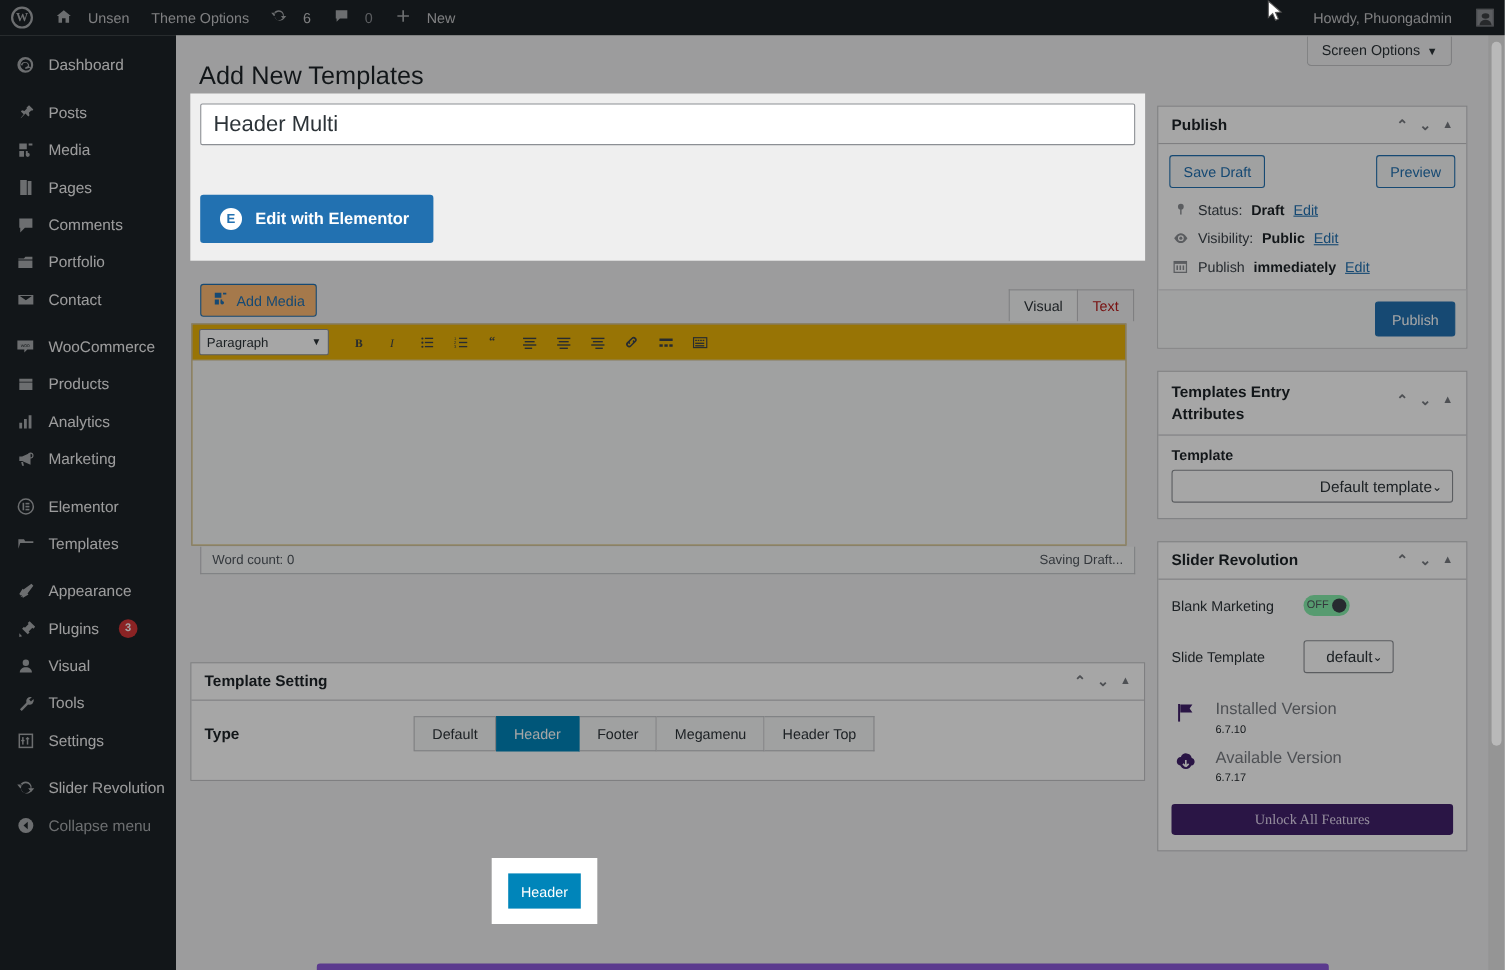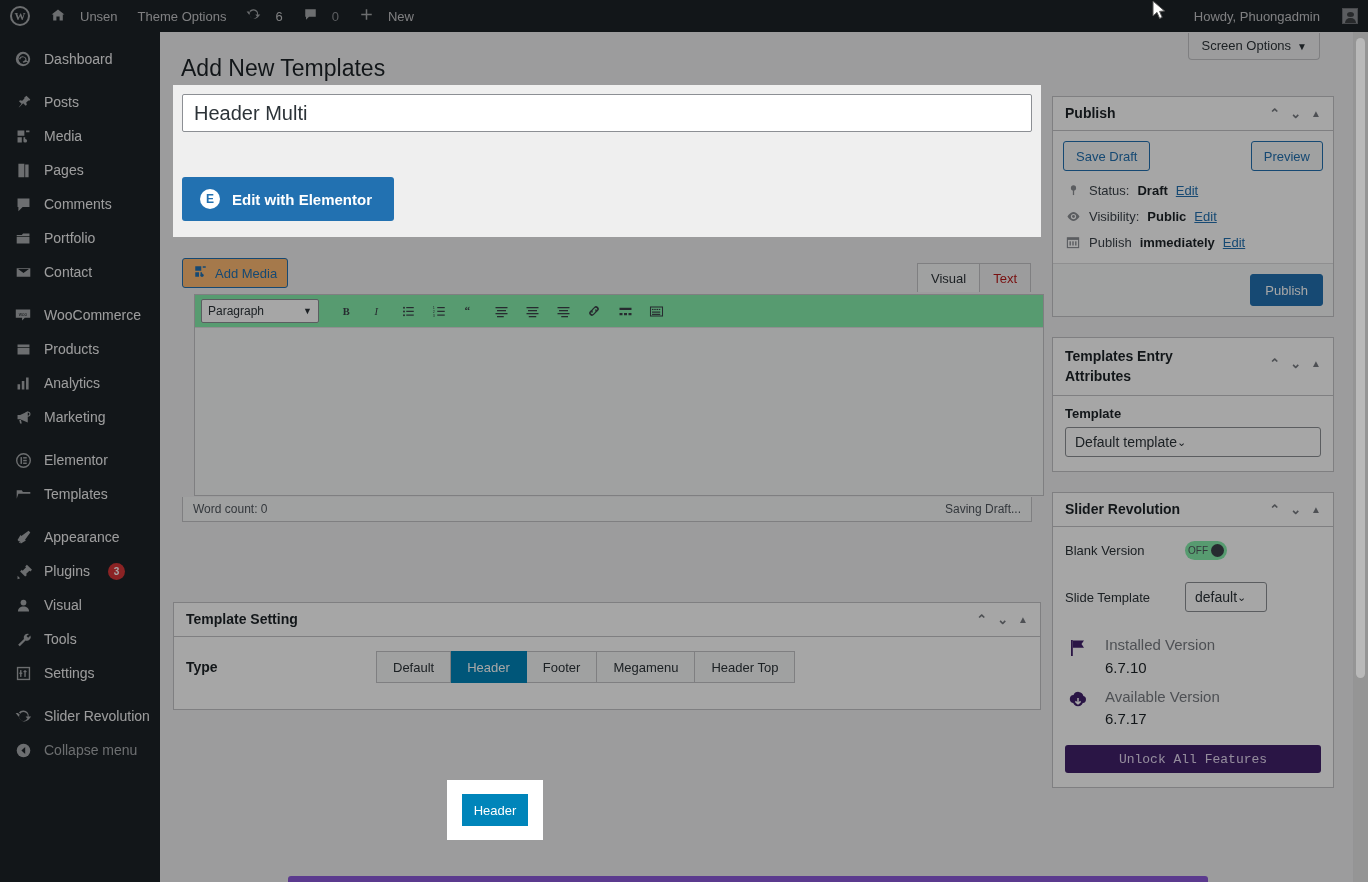--- a/index.html
+++ b/index.html
@@ -122,22 +122,22 @@
   }
   #ed-tabs{ position:absolute; right:10px; top:9px; display:flex; }
   .ed-tab{
     height:29px; padding:0 13px; font-size:13px; color:#b91c1c;
     background:#f0f0f1; border:1px solid #c3c4c7; border-bottom:none;
     display:flex; align-items:center; cursor:pointer;
   }
   .ed-tab.active{ background:#f6f7f7; color:#2c3338; }
   .ed-tab + .ed-tab{ border-left:none; }
   #ed-box{
-    position:absolute; left:21px; top:40px; width:850px; height:202px;
-    border:1px solid #c3c4c7; background:#86efac;
+    position:absolute; left:1px; top:40px; width:850px; height:202px;
+    border:1px solid #c3c4c7; background:#eab308;
   }
   #ed-toolbar{
     height:33px; border-bottom:1px solid #dcdcde; display:flex;
     align-items:center; padding:0 6px; gap:3px;
   }
   #fmt-select{
     height:24px; width:118px; border:1px solid #8c8f94; border-radius:2px;
     background:#fff; font-size:12px; padding:0 6px; color:#2c3338;
     display:flex; align-items:center; justify-content:space-between;
     margin-right:10px;
@@ -204,43 +204,43 @@
     background:#2271b1; border:1px solid #2271b1; color:#fff;
     border-radius:3px; height:32px; padding:0 14px; font-size:13px;
     cursor:pointer; font-family:"Liberation Sans", sans-serif;
   }
 
   .attr-body{ padding:10px 12px 14px; }
   .attr-label{ font-size:13px; color:#1d2327; margin-bottom:6px; font-weight:bold; }
   .select-ctl{
     height:30px; border:1px solid #8c8f94; border-radius:3px; background:#fff;
     font-size:14px; color:#2c3338; display:flex; align-items:center;
-    justify-content:flex-start; padding:0 9px; cursor:pointer;
+    justify-content:flex-end; padding:0 9px; cursor:pointer;
   }
 
   .sr-body{ padding:14px 12px 14px; }
   .sr-row{ display:flex; align-items:center; margin-bottom:22px; }
   .sr-row .sr-lbl{ font-size:13px; color:#2c3338; width:120px; }
   .toggle{
     width:42px; height:19px; border-radius:10px; background:#86efac;
     display:flex; align-items:center; padding:0 3px; gap:3px;
     font-size:10px; color:#50575e; cursor:pointer;
   }
   .toggle .knob{ width:13px;height:13px;border-radius:50%;background:#3c434a;
                  margin-left:auto; }
   #slide-tpl{ width:82px; }
   .ver-row{ display:flex; align-items:flex-start; gap:14px; margin-bottom:8px; }
   .ver-icon{ width:26px; flex:0 0 26px; display:flex; justify-content:center;
              padding-top:4px; }
   .ver-txt .vt{ font-size:15px; color:#787c82; line-height:1.5; }
-  .ver-txt .vn{ font-size:15px; color:#1d2327; line-height:1.4; }
+  .ver-txt .vn{ font-size:10px; color:#1d2327; line-height:1.4; }
   #unlock-btn{
     display:block; width:100%; background:#41216b; color:#e3d7f0; border:none;
     height:28px; font-size:13px; border-radius:3px; margin-top:16px;
-    cursor:pointer; font-family:Liberation Mono, monospace;
+    cursor:pointer; font-family:Liberation Serif, serif;
   }
 
   
   #dim{
     position:absolute; left:0; top:0; width:1368px; height:882px;
     background:rgba(0,0,0,0.35); z-index:80; pointer-events:none;
   }
   
   #light-patch{
     position:absolute; left:173px; top:85px; width:868px; height:152px;
@@ -754,21 +754,21 @@
       <div class="mb-head">
         <span class="mb-title">Slider Revolution</span>
         <span class="mb-ctrls">
           <span>⌃</span>
           <span>⌄</span>
           <span style="font-size:10px">▲</span>
         </span>
       </div>
       <div class="sr-body">
         <div class="sr-row">
-          <span class="sr-lbl">Blank Version</span>
+          <span class="sr-lbl">Blank Marketing</span>
           <span class="toggle">
             <span>OFF</span>
             <span class="knob"></span>
           </span>
         </div>
         <div class="sr-row">
           <span class="sr-lbl">Slide Template</span>
           <span class="select-ctl" id="slide-tpl">
             <span>default</span>
             <span style="font-size:11px">⌄</span>

